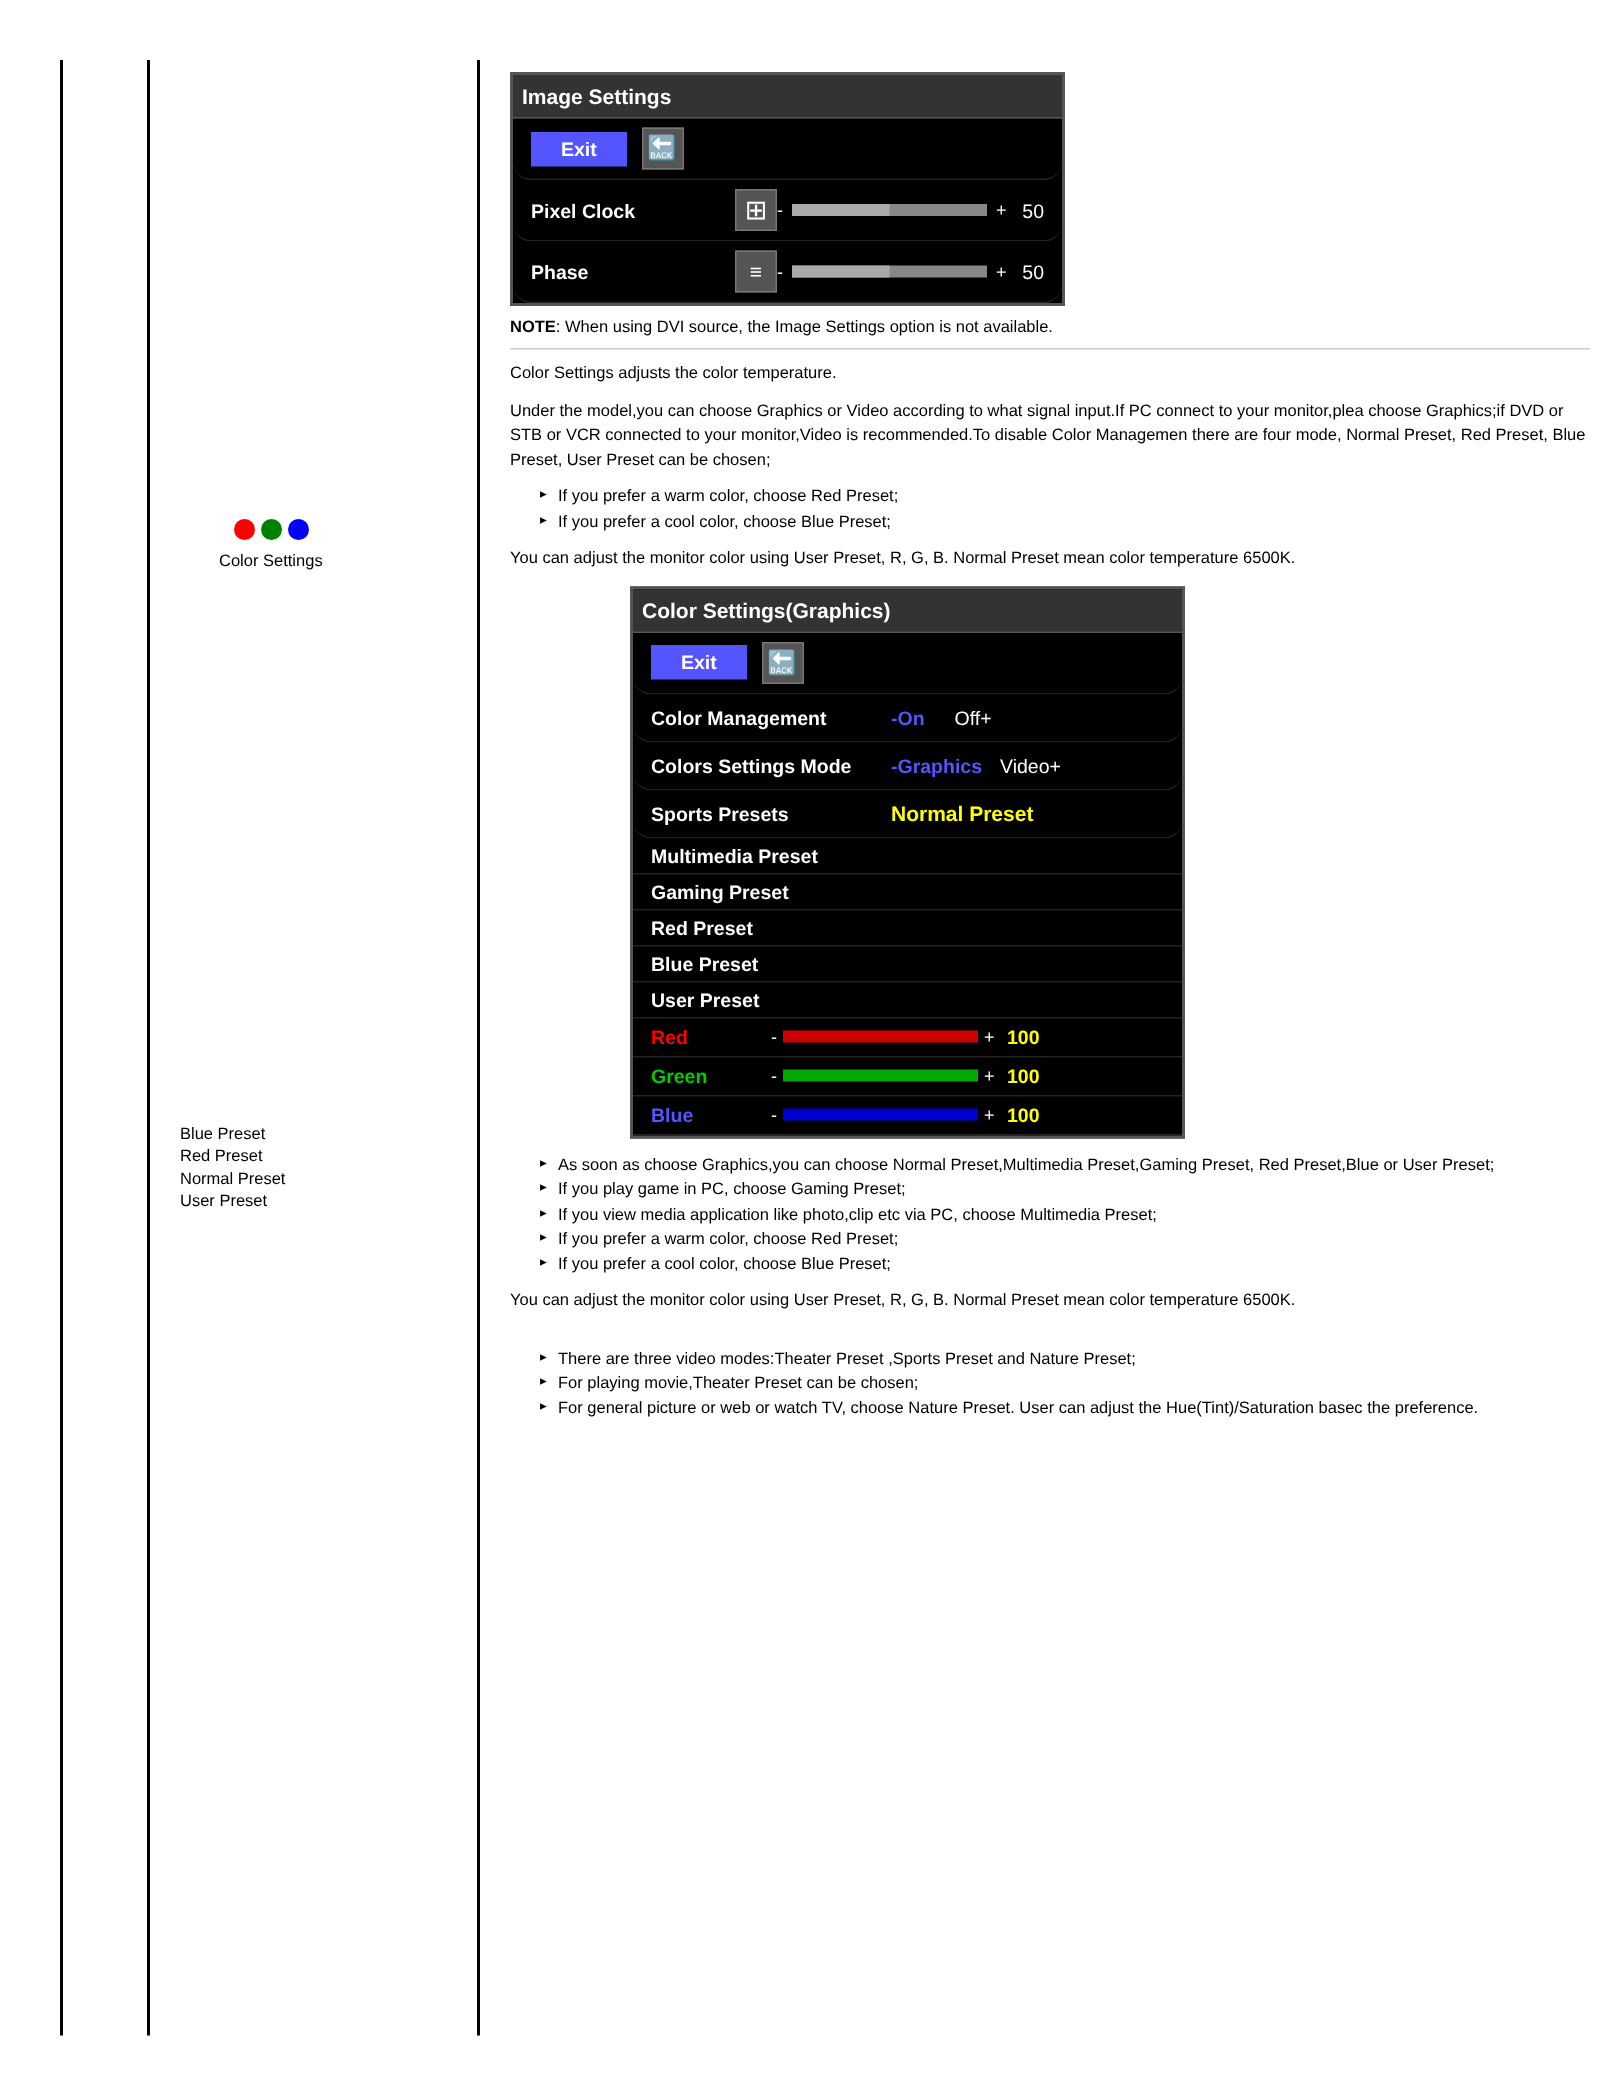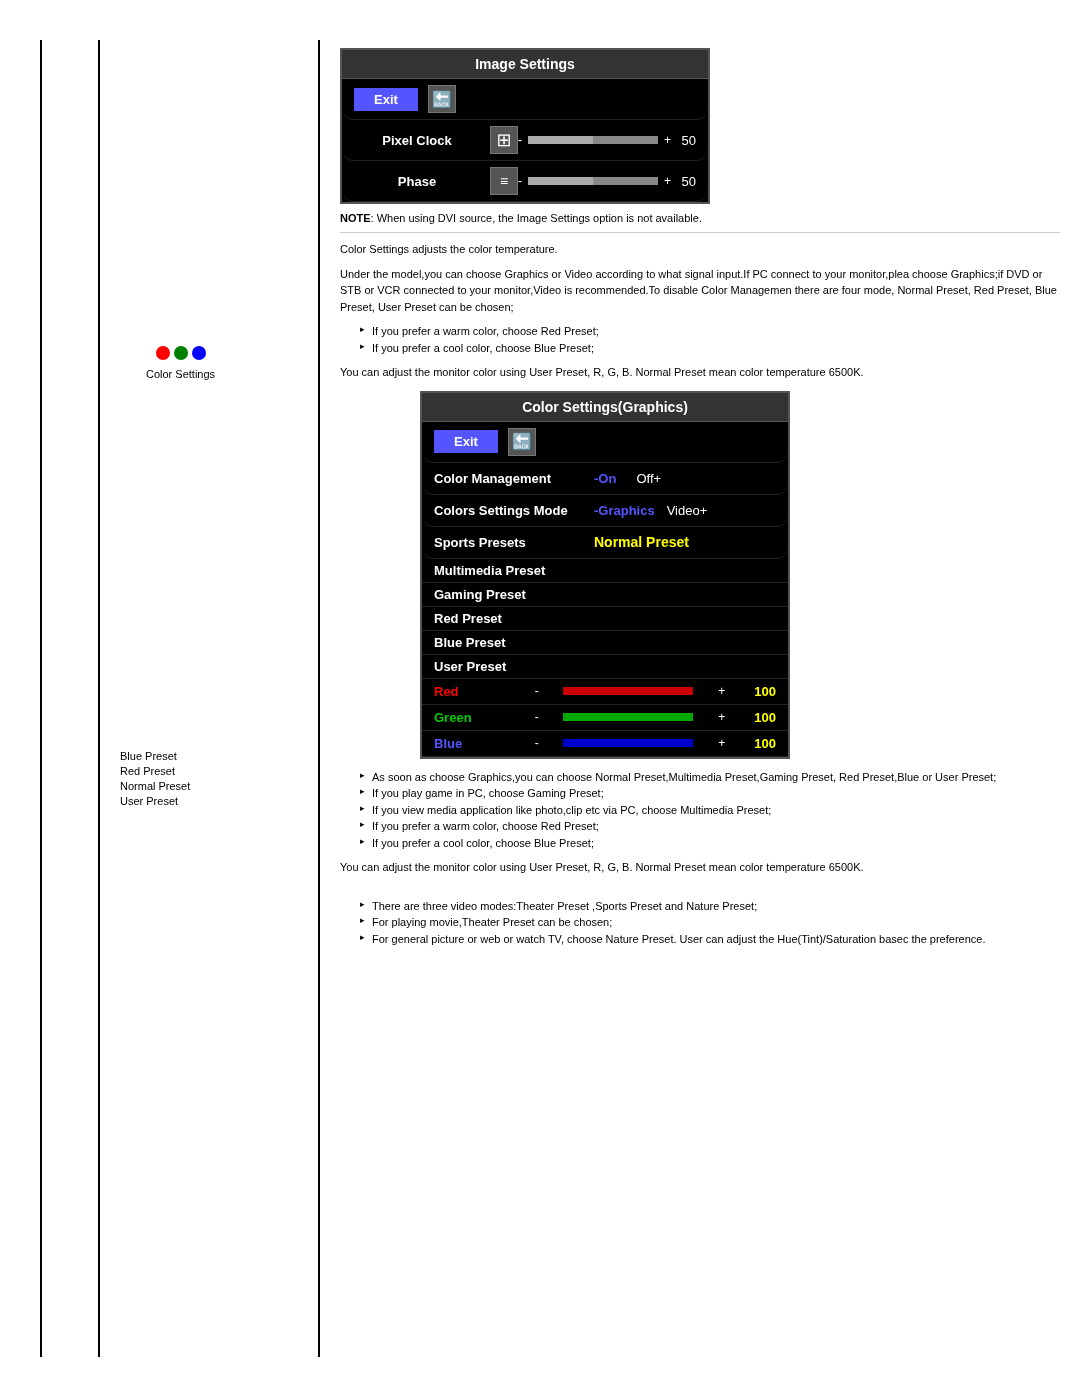--- a/index.html
+++ b/index.html
@@ -85,21 +85,21 @@
       background: #000;
       color: #fff;
       border: 2px solid #555;
       width: 370px;
       margin-bottom: 8px;
       padding: 0;
     }
 
     .osd-title {
       background: #333;
-      text-align: center;
+      text-align: left;
       font-size: 14px;
       font-weight: bold;
       color: #fff;
       padding: 6px;
       border-bottom: 1px solid #555;
     }
 
     .osd-row {
       display: flex;
       align-items: center;
@@ -131,21 +131,20 @@
       color: #fff;
       border: 1px solid #777;
       margin-left: 10px;
     }
 
     .osd-label {
       color: #fff;
       font-size: 13px;
       font-weight: bold;
       flex: 1;
-      text-align: center;
     }
 
     .osd-slider-area {
       display: flex;
       align-items: center;
       gap: 6px;
       flex: 1;
     }
 
     .osd-slider {
@@ -296,21 +295,20 @@
       width: 100%;
       padding: 4px 12px;
       border-bottom: 1px solid #222;
     }
 
     .osd-color-row {
       display: flex;
       align-items: center;
       padding: 5px 12px;
       border-bottom: 1px solid #222;
-      justify-content: space-between;
     }
   </style>
 </head>
 <body>
 
 <div class="page-container">
 
   <div class="left-col">
     <div style="position:absolute; left:40px; top:0; bottom:0; border-right:2px solid #000;"></div>
   </div>

